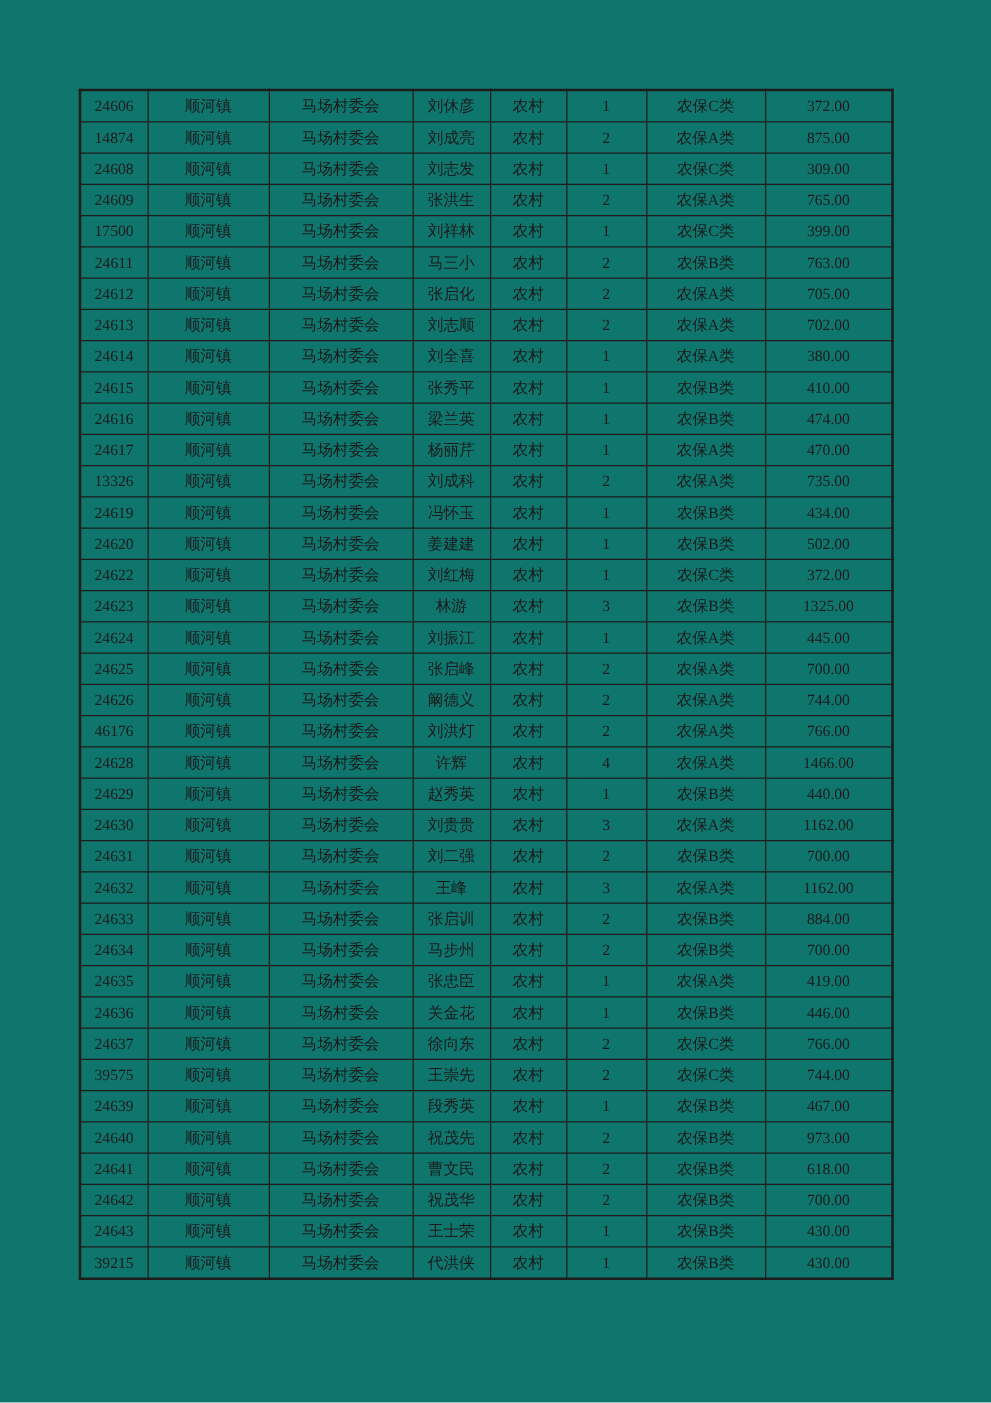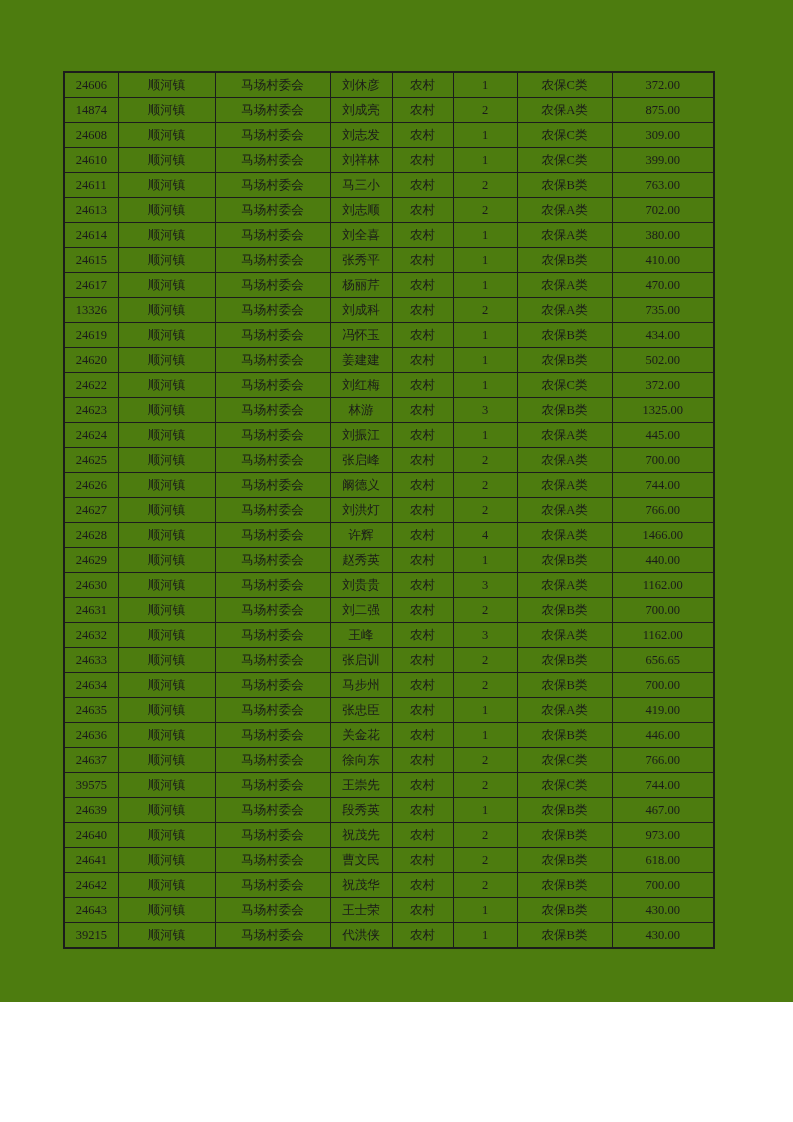--- a/index.html
+++ b/index.html
@@ -3,22 +3,22 @@
 <meta charset="utf-8">
 <style>
   html, body {
     margin: 0;
     padding: 0;
     background: #ffffff;
   }
   .page {
     position: relative;
     width: 793px;
-    height: 1002px;
-    background: #4d7c0f;
+    height: 1122px;
+    background: #0f766e;
     font-family: "Liberation Serif", "DejaVu Serif", serif;
     overflow: hidden;
   }
   table.subsidy {
     position: absolute;
     left: 63px;
     top: 71px;
     width: 650px;
     border-collapse: collapse;
     table-layout: fixed;
@@ -77,40 +77,60 @@
           <td>24608</td>
           <td>顺河镇</td>
           <td>马场村委会</td>
           <td>刘志发</td>
           <td>农村</td>
           <td>1</td>
           <td>农保C类</td>
           <td>309.00</td>
         </tr>
         <tr>
-          <td>24610</td>
+          <td>24609</td>
+          <td>顺河镇</td>
+          <td>马场村委会</td>
+          <td>张洪生</td>
+          <td>农村</td>
+          <td>2</td>
+          <td>农保A类</td>
+          <td>765.00</td>
+        </tr>
+        <tr>
+          <td>17500</td>
           <td>顺河镇</td>
           <td>马场村委会</td>
           <td>刘祥林</td>
           <td>农村</td>
           <td>1</td>
           <td>农保C类</td>
           <td>399.00</td>
         </tr>
         <tr>
           <td>24611</td>
           <td>顺河镇</td>
           <td>马场村委会</td>
           <td>马三小</td>
           <td>农村</td>
           <td>2</td>
           <td>农保B类</td>
           <td>763.00</td>
         </tr>
         <tr>
+          <td>24612</td>
+          <td>顺河镇</td>
+          <td>马场村委会</td>
+          <td>张启化</td>
+          <td>农村</td>
+          <td>2</td>
+          <td>农保A类</td>
+          <td>705.00</td>
+        </tr>
+        <tr>
           <td>24613</td>
           <td>顺河镇</td>
           <td>马场村委会</td>
           <td>刘志顺</td>
           <td>农村</td>
           <td>2</td>
           <td>农保A类</td>
           <td>702.00</td>
         </tr>
         <tr>
@@ -127,20 +147,30 @@
           <td>24615</td>
           <td>顺河镇</td>
           <td>马场村委会</td>
           <td>张秀平</td>
           <td>农村</td>
           <td>1</td>
           <td>农保B类</td>
           <td>410.00</td>
         </tr>
         <tr>
+          <td>24616</td>
+          <td>顺河镇</td>
+          <td>马场村委会</td>
+          <td>梁兰英</td>
+          <td>农村</td>
+          <td>1</td>
+          <td>农保B类</td>
+          <td>474.00</td>
+        </tr>
+        <tr>
           <td>24617</td>
           <td>顺河镇</td>
           <td>马场村委会</td>
           <td>杨丽芹</td>
           <td>农村</td>
           <td>1</td>
           <td>农保A类</td>
           <td>470.00</td>
         </tr>
         <tr>
@@ -217,21 +247,21 @@
           <td>24626</td>
           <td>顺河镇</td>
           <td>马场村委会</td>
           <td>阚德义</td>
           <td>农村</td>
           <td>2</td>
           <td>农保A类</td>
           <td>744.00</td>
         </tr>
         <tr>
-          <td>24627</td>
+          <td>46176</td>
           <td>顺河镇</td>
           <td>马场村委会</td>
           <td>刘洪灯</td>
           <td>农村</td>
           <td>2</td>
           <td>农保A类</td>
           <td>766.00</td>
         </tr>
         <tr>
           <td>24628</td>
@@ -284,21 +314,21 @@
           <td>1162.00</td>
         </tr>
         <tr>
           <td>24633</td>
           <td>顺河镇</td>
           <td>马场村委会</td>
           <td>张启训</td>
           <td>农村</td>
           <td>2</td>
           <td>农保B类</td>
-          <td>656.65</td>
+          <td>884.00</td>
         </tr>
         <tr>
           <td>24634</td>
           <td>顺河镇</td>
           <td>马场村委会</td>
           <td>马步州</td>
           <td>农村</td>
           <td>2</td>
           <td>农保B类</td>
           <td>700.00</td>

